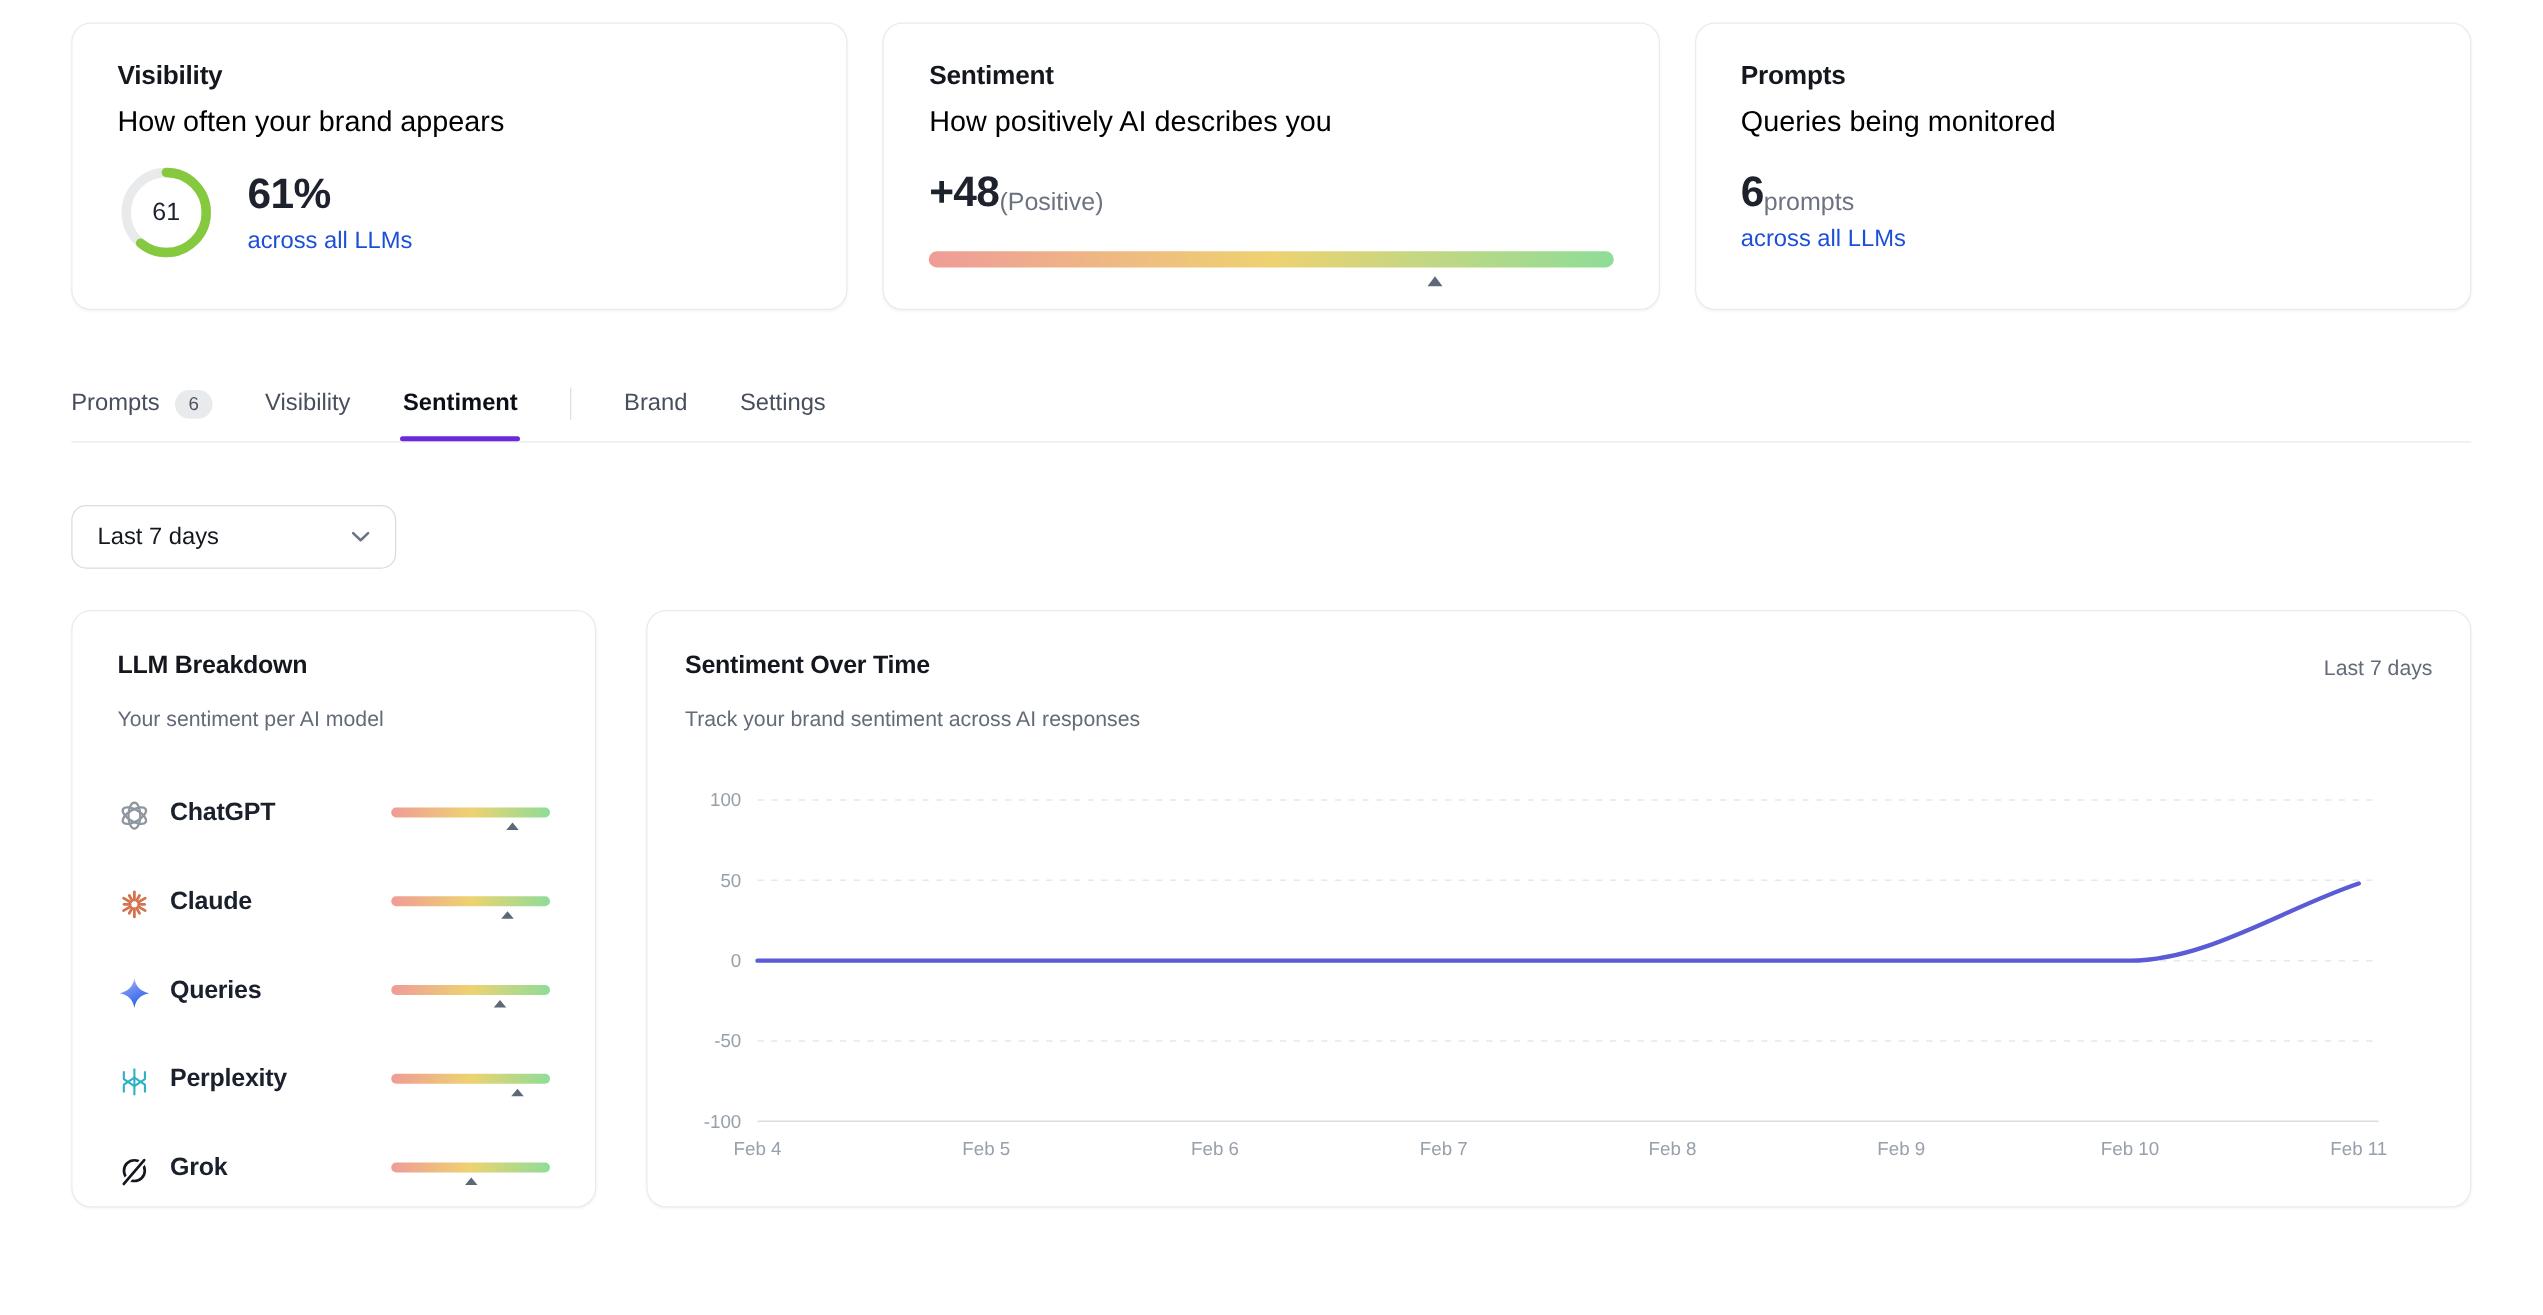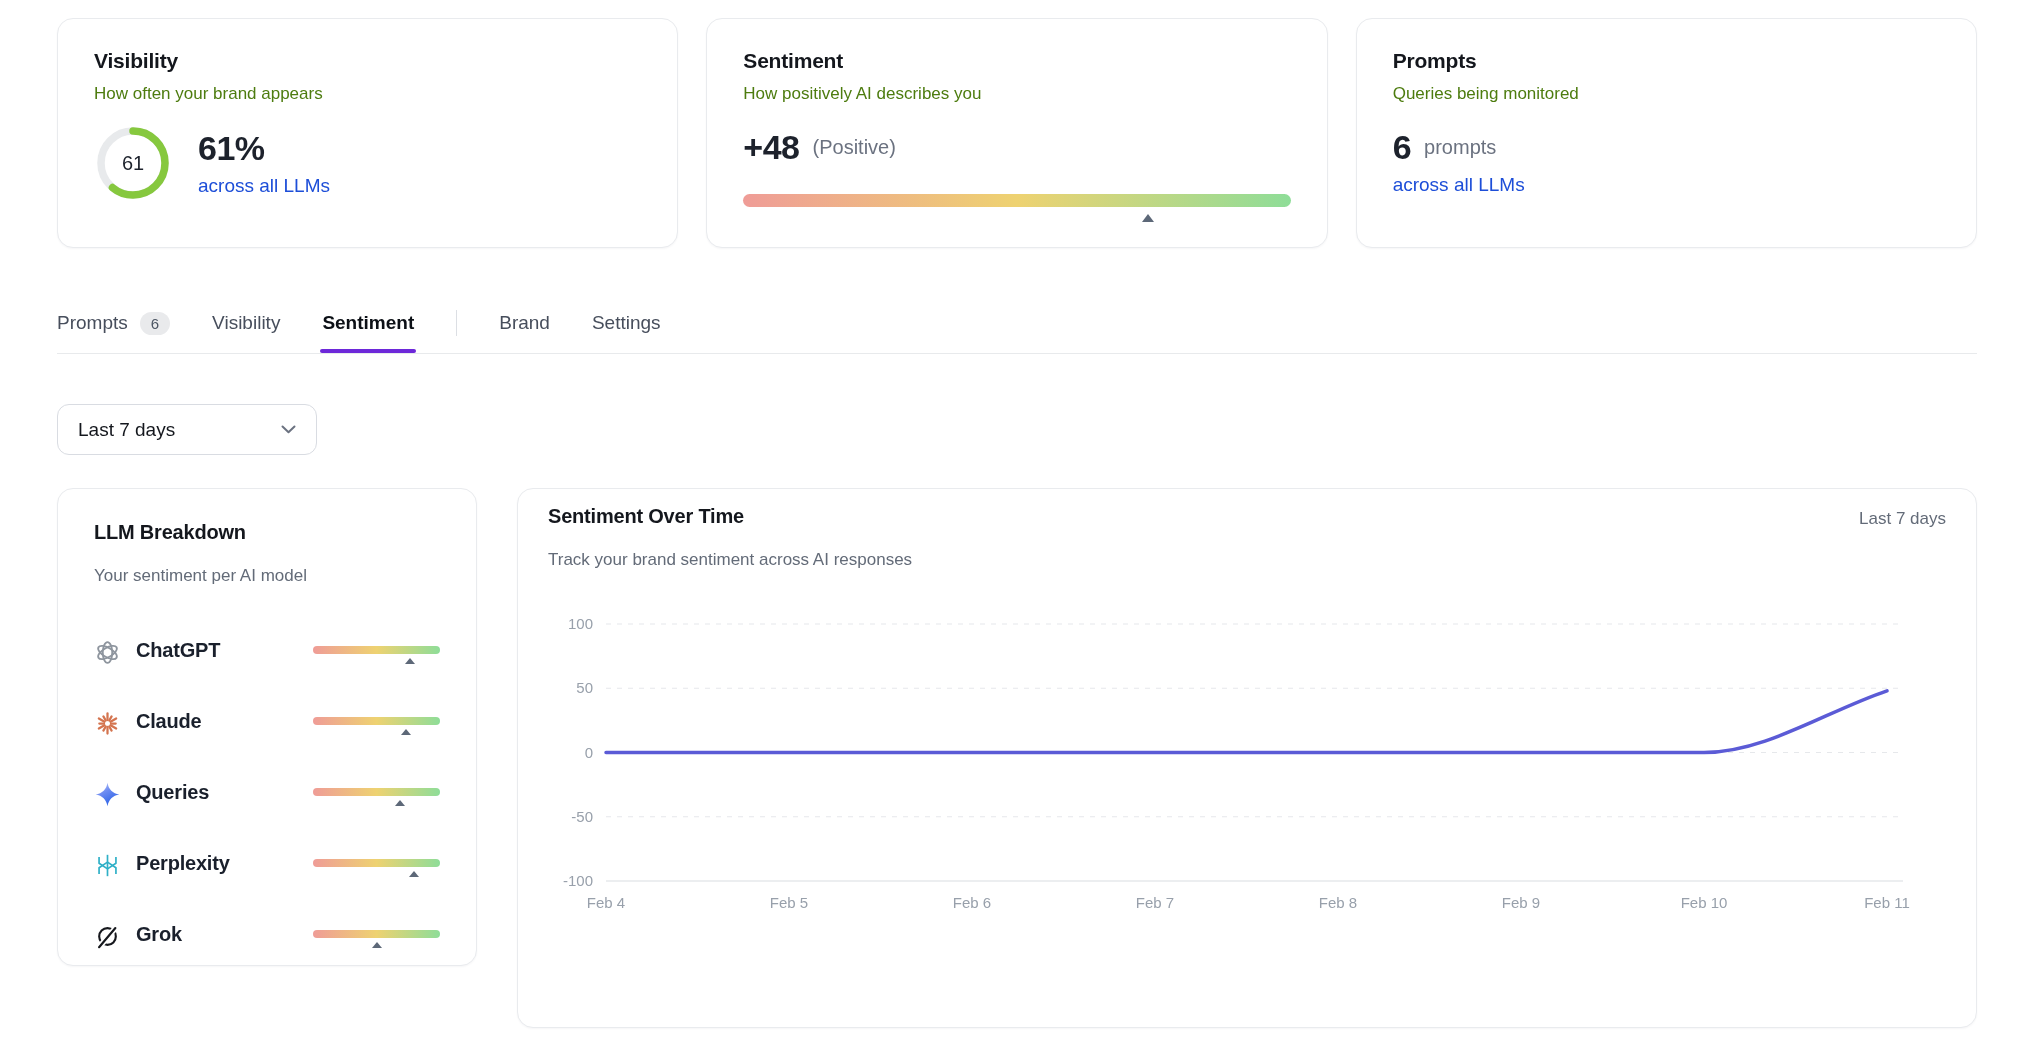--- a/index.html
+++ b/index.html
@@ -11,33 +11,33 @@
   .page{padding:18px 57px 40px 57px}
 
   
   .stat-cards{display:flex;gap:28px}
   .card{
     background:#fff;border:1px solid #e9ebee;border-radius:16px;
     box-shadow:0 1px 2px rgba(16,24,40,.04);
   }
   .stat-card{flex:1;height:230px;padding:30px 36px}
   .card-title{font-size:21px;font-weight:700;color:#14171d;letter-spacing:-.2px}
-  .card-subtitle{font-size:17px;color:#4d7c0f;margin-top:11px}
+  .card-subtitle{font-size:23px;color:#000000;margin-top:11px}
 
   .vis-body{display:flex;align-items:center;gap:26px;margin-top:20px}
   .donut-wrap{position:relative;width:78px;height:78px}
   .donut-wrap svg{display:block}
   .donut-label{
     position:absolute;inset:0;display:flex;align-items:center;justify-content:center;
     font-size:20px;font-weight:400;color:#1d222c;
   }
   .big-value{font-size:34px;font-weight:800;color:#1d222c;letter-spacing:-.5px}
   .caption{font-size:19px;color:#1d4ed8;margin-top:7px}
 
-  .value-row{display:flex;align-items:center;gap:13px;margin-top:24px}
+  .value-row{display:flex;align-items:flex-end;margin-top:24px}
   .value-label{font-size:20px;color:#6b7280}
 
   .grad-bar{
     position:relative;height:13px;border-radius:999px;margin-top:27px;
     background:linear-gradient(90deg,#ef9c97 0%,#eed271 50%,#8edd98 100%);
   }
   .marker{
     position:absolute;top:100%;margin-top:7px;width:0;height:0;transform:translateX(-50%);
     border-left:6px solid transparent;border-right:6px solid transparent;
     border-bottom:8px solid #5d6878;
@@ -84,21 +84,21 @@
   .mini-bar{
     height:8px;border-radius:999px;
     background:linear-gradient(90deg,#ef9c97 0%,#eed271 50%,#8edd98 100%);
   }
   .mini-marker{
     position:absolute;top:100%;margin-top:4px;width:0;height:0;transform:translateX(-50%);
     border-left:5px solid transparent;border-right:5px solid transparent;
     border-bottom:6px solid #5d6878;
   }
 
-  .chart-card{flex:1;height:540px;padding:16px 30px}
+  .chart-card{flex:1;height:478px;padding:32px 30px}
   .chart-header{display:flex;align-items:flex-start;justify-content:space-between}
   .chart-range{font-size:17px;color:#636b78;margin-top:4px}
   .chart-area{margin-top:22px}
   .chart-area svg{overflow:visible;display:block}
 </style>
 </head>
 <body>
 
 <div class="page">
 

